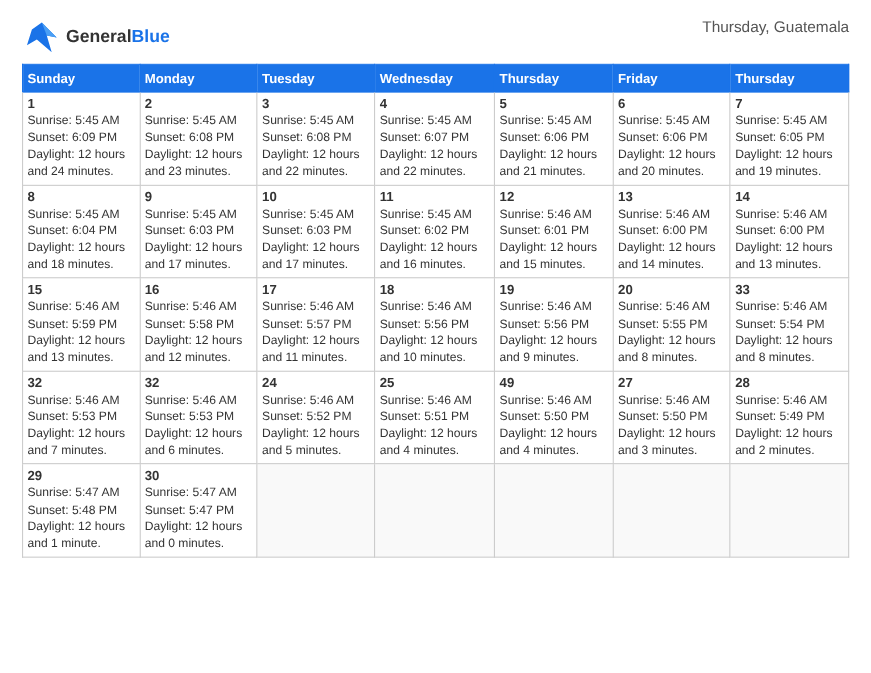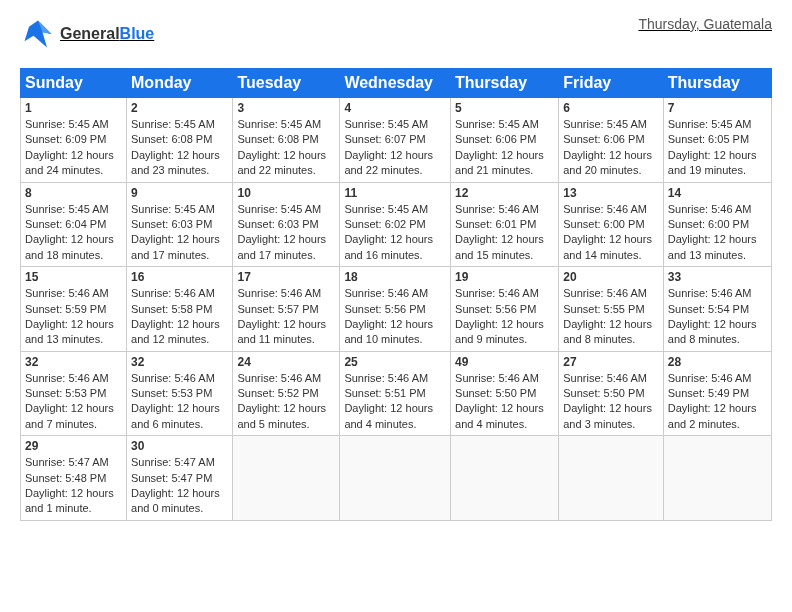--- a/index.html
+++ b/index.html
@@ -13,22 +13,21 @@
     .page {
       width: 792px;
       height: 612px;
       padding: 16px 20px 10px 20px;
       background: #fff;
     }
     .header {
       display: flex;
       justify-content: space-between;
       align-items: flex-start;
-      margin-bottom: 16px;
-      text-decoration: underline;
+      margin-bottom: 6px;
     }
     .logo {
       display: flex;
       align-items: center;
       gap: 4px;
     }
     .logo-bird {
       width: 36px;
       height: 36px;
     }
@@ -47,21 +46,21 @@
     .calendar {
       width: 100%;
       border-collapse: collapse;
       font-size: 10px;
     }
     .calendar thead th {
       background: #1a73e8;
       color: #fff;
       padding: 5px 4px;
       text-align: left;
-      font-size: 16px;
+      font-size: 12px;
       font-weight: bold;
       border: 1px solid #1a73e8;
     }
     .calendar tbody td {
       vertical-align: top;
       border: 1px solid #ccc;
       padding: 3px 4px;
       height: 80px;
       width: 113px;
     }

